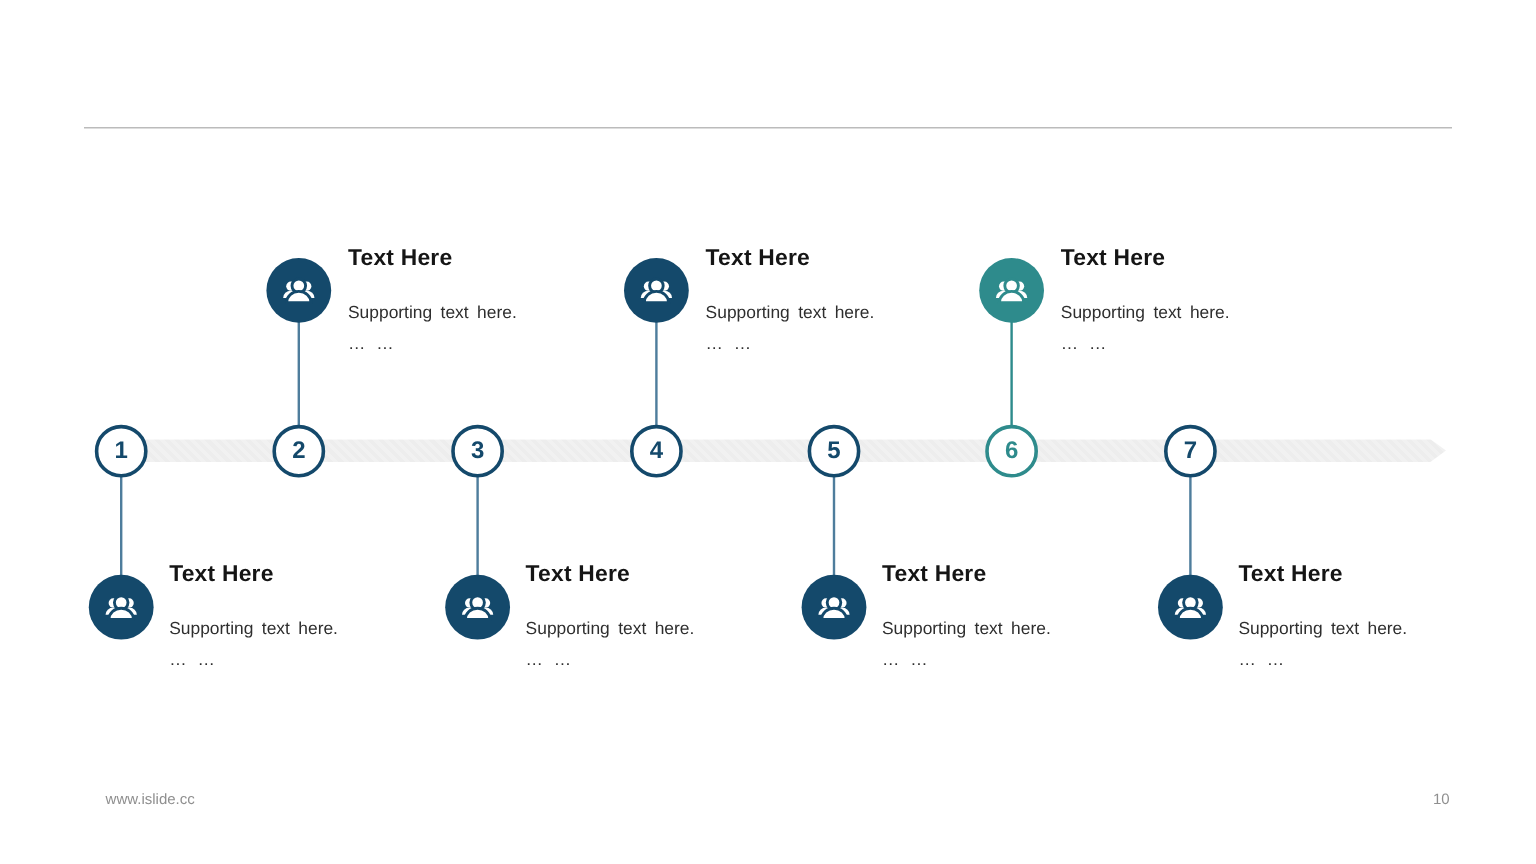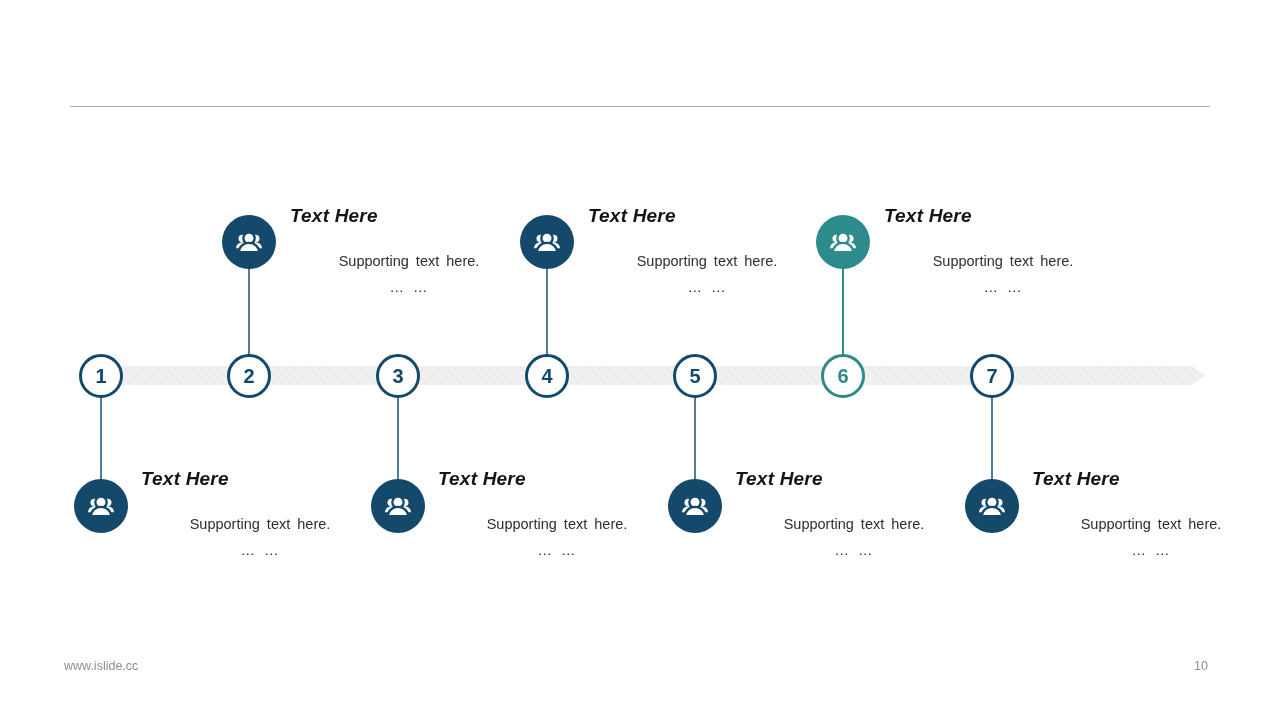--- a/index.html
+++ b/index.html
@@ -38,26 +38,26 @@
   }
   .above .icon-circle{top:215px;}
   .below .icon-circle{top:479px;}
   .icon-circle svg{width:34px;height:34px;display:block;}
   .ic-fill{fill:#ffffff;stroke:none;}
   .ic-occ{stroke:var(--c);stroke-width:1.7;}
 
   .text{position:absolute;width:238px;}
   .above .text{left:41px;top:205px;}
   .below .text{left:40px;top:468px;}
-  .text h3{margin:0;font-size:19px;font-weight:700;color:#151515;line-height:1.2;letter-spacing:.2px;font-style:italic;}
-  .text p{margin:0;font-size:14.5px;color:#2e2e2e;line-height:1.25;word-spacing:3px;text-align:center;}
+  .text h3{margin:0;font-size:19px;font-weight:700;color:#151515;line-height:1.2;letter-spacing:.2px;}
+  .text p{margin:0;font-size:14.5px;color:#2e2e2e;line-height:1.25;word-spacing:3px;}
   .text p.support{margin-top:24px;}
   .text p.dots{margin-top:8px;letter-spacing:1px;}
 
-  .footer-site{position:absolute;left:64px;top:659px;font-size:12.5px;color:#8f8f8f;}
+  .footer-site{position:absolute;left:88px;top:659px;font-size:12.5px;color:#8f8f8f;}
   .footer-page{position:absolute;right:72px;top:659px;font-size:12.5px;color:#8f8f8f;}
 </style>
 </head>
 <body>
 
 <div class="slide">
   <div class="top-divider"></div>
   <div class="band"></div>
 
   <div class="item below accent-navy" style="left:101px">

